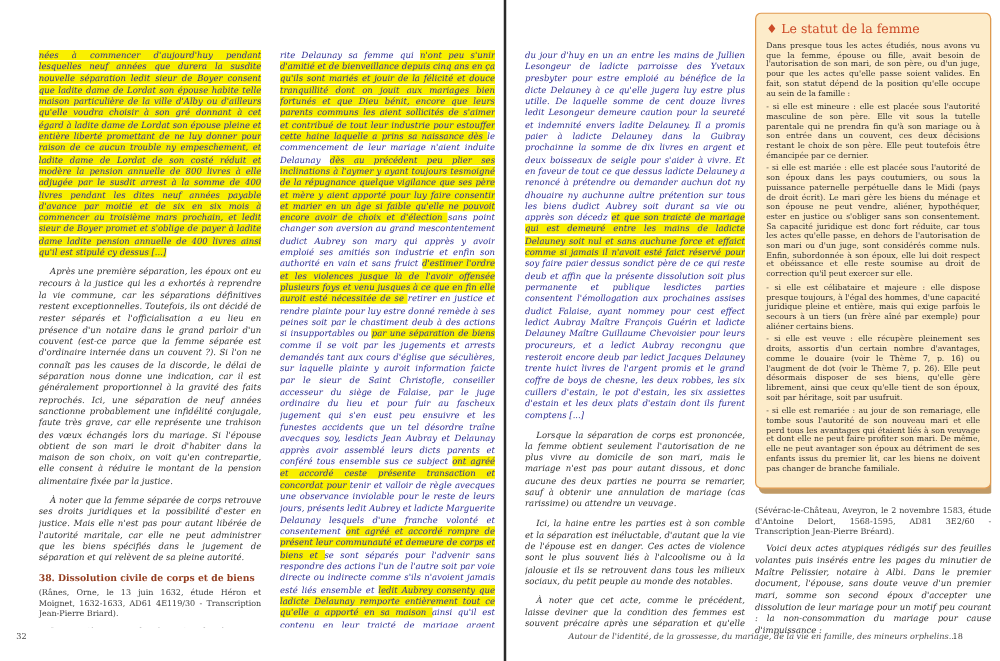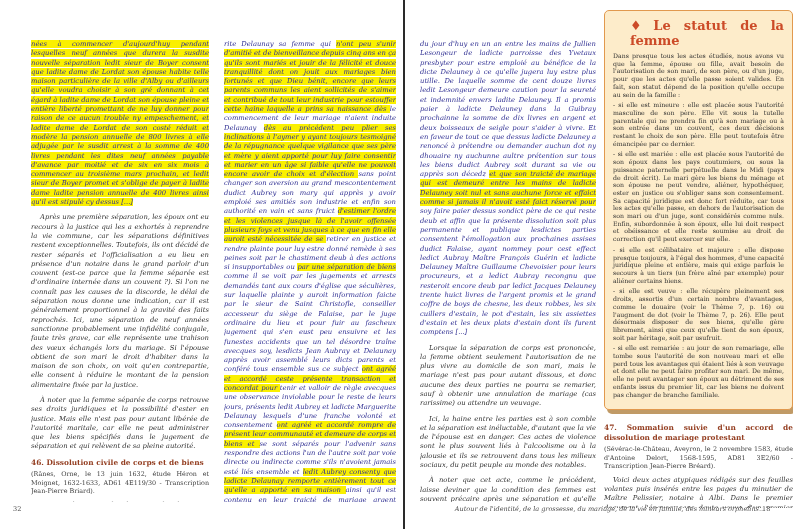--- a/index.html
+++ b/index.html
@@ -14,41 +14,41 @@
   p{margin:0 0 6px 0;}
   .body{font-size:6.8px;line-height:9.3px;color:#2f2f2f;font-style:italic;}
   .indent{text-indent:9px;}
   .quote{font-size:6.8px;line-height:9.3px;font-style:italic;color:#2d2d91;}
   .hl{background:#faf000;}
   .act-heading{font-size:7.4px;line-height:9.4px;color:#943f22;margin:4px 0 3px 0;
                font-weight:bold;}
   .source{font-size:6.4px;line-height:8.6px;color:#3c3c3c;margin:0 0 5px 0;}
   .infobox{background:#fdecca;border:1px solid #e1994e;border-radius:5px;
            box-shadow:3px 4px 0 #c09a66;padding:7px 8px 8px 8px;margin-bottom:13px;}
-  .infobox-title{font-size:13px;font-weight:bold;color:#cc4b28;margin:0 0 4px 17px;}
+  .infobox-title{font-size:10px;font-weight:normal;color:#cc4b28;margin:0 0 4px 0;}
   .diamond{margin-right:3px;color:#cc4b28;font-style:normal;}
   .boxp{font-size:6.2px;line-height:7.7px;color:#2f2f2f;margin:0 0 3px 0;text-align:justify;}
   .footer{position:absolute;top:505px;font-size:6.5px;line-height:8px;color:#4a4a4a;}
   .pn-left{left:13px;}
   .fl{left:31px;width:334px;text-align:center;}
   .fr{left:450px;width:320px;text-align:center;font-style:italic;}
   .pn-right{left:762px;}
 </style>
 </head>
 <body>
 
 <div class="spread">
 
   <div class="spine"></div>
 
   <div class="col lp1">
     <p class="quote"><span class="hl">nées à commencer d'aujourd'huy pendant lesquelles neuf années que durera la susdite nouvelle séparation ledit sieur de Boyer consent que ladite dame de Lordat son épouse habite telle maison particulière de la ville d'Alby ou d'ailleurs qu'elle voudra choisir à son gré donnant à cet égard à ladite dame de Lordat son épouse pleine et entière liberté promettant de ne luy donner pour raison de ce aucun trouble ny empeschement, et ladite dame de Lordat de son costé réduit et modère la pension annuelle de 800 livres à elle adjugée par le susdit arrest à la somme de 400 livres pendant les dites neuf années payable d'avance par moitié et de six en six mois à commencer au troisième mars prochain, et ledit sieur de Boyer promet et s'oblige de payer à ladite dame ladite pension annuelle de 400 livres ainsi qu'il est stipulé cy dessus [...]</span></p>
     <p class="body indent">Après une première séparation, les époux ont eu recours à la justice qui les a exhortés à reprendre la vie commune, car les séparations définitives restent exceptionnelles. Toutefois, ils ont décidé de rester séparés et l'officialisation a eu lieu en présence d'un notaire dans le grand parloir d'un couvent (est-ce parce que la femme séparée est d'ordinaire internée dans un couvent ?). Si l'on ne connaît pas les causes de la discorde, le délai de séparation nous donne une indication, car il est généralement proportionnel à la gravité des faits reprochés. Ici, une séparation de neuf années sanctionne probablement une infidélité conjugale, faute très grave, car elle représente une trahison des vœux échangés lors du mariage. Si l'épouse obtient de son mari le droit d'habiter dans la maison de son choix, on voit qu'en contrepartie, elle consent à réduire le montant de la pension alimentaire fixée par la justice.</p>
     <p class="body indent">À noter que la femme séparée de corps retrouve ses droits juridiques et la possibilité d'ester en justice. Mais elle n'est pas pour autant libérée de l'autorité maritale, car elle ne peut administrer que les biens spécifiés dans le jugement de séparation et qui relèvent de sa pleine autorité.</p>
-    <h3 class="act-heading">46. Dissolution civile de corps et de biens</h3>
+    <h3 class="act-heading">38. Dissolution civile de corps et de biens</h3>
     <p class="source">(Rânes, Orne, le 13 juin 1632, étude Héron et Moignet, 1632-1633, AD61 4E119/30 - Transcription Jean-Pierre Briard).</p>
     <p class="body indent">La première cause de séparation des époux est la violence conjugale et elle est presque toujours le fait des hommes sur leurs épouses, comme on le voit dans le document suivant :</p>
 
   </div>
 
   <div class="col lp2">
     <p class="quote"><span>rite Delaunay sa femme qui </span><span class="hl">n'ont peu s'unir d'amitié et de bienveillance depuis cinq ans en ça qu'ils sont mariés et jouir de la félicité et douce tranquillité dont on jouit aux mariages bien fortunés et que Dieu bénit, encore que leurs parents communs les aient sollicités de s'aimer et contribué de tout leur industrie pour estouffer cette haine laquelle a prins sa naissance dès </span><span>le commencement de leur mariage n'aient induite Delaunay </span><span class="hl">dès au précédent peu plier ses inclinations à l'aymer y ayant toujours tesmoigné de la répugnance quelque vigilance que ses père et mère y aient apporté pour luy faire consentir et marier en un âge si faible qu'elle ne pouvoit encore avoir de choix et d'élection </span><span>sans point changer son aversion au grand mescontentement dudict Aubrey son mary qui apprès y avoir emploié ses amitiés son industrie et enfin son authorité en vain et sans fruict </span><span class="hl">d'estimer l'ordre et les violences jusque là de l'avoir offensée plusieurs foys et venu jusques à ce que en fin elle auroit esté nécessitée de se </span><span>retirer en justice et rendre plainte pour luy estre donné remède à ses peines soit par le chastiment deub à des actions si insupportables ou </span><span class="hl">par une séparation de biens </span><span>comme il se voit par les jugements et arrests demandés tant aux cours d'église que séculières, sur laquelle plainte y auroit information faicte par le sieur de Saint Christofle, conseiller accesseur du siège de Falaise, par le juge ordinaire du lieu et pour fuir au fascheux jugement qui s'en eust peu ensuivre et les funestes accidents que un tel désordre traîne avecques soy, lesdicts Jean Aubray et Delaunay apprès avoir assemblé leurs dicts parents et conféré tous ensemble sus ce subject </span><span class="hl">ont agréé et accordé ceste présente transaction et concordat pour </span><span>tenir et valloir de règle avecques une observance inviolable pour le reste de leurs jours, présents ledit Aubrey et ladicte Marguerite Delaunay lesquels d'une franche volonté et consentement </span><span class="hl">ont agréé et accordé rompre de présent leur communauté et demeure de corps et biens et </span><span>se sont séparés pour l'advenir sans respondre des actions l'un de l'autre soit par voie directe ou indirecte comme s'ils n'avoient jamais esté liés ensemble et </span><span class="hl">ledit Aubrey consenty que ladicte Delaunay remporte entièrement tout ce qu'elle a apporté en sa maison </span><span>ainsi qu'il est contenu en leur traicté de mariage argent meubles morts et vifs que ses habits et chosses servante à son usage et tout ce qu'elle a de pecullien dont l'inventaire a esté arresté et mis entre les mains du sieur curé des Yvetaux aux fins d'en estre faict le livrement à ladicte Delaunay par ledict Aubrey jusques à l'entière exécution dans demain et pour la somme de 150 livres contenue audict traicté attendu que ledict Aubrey n'en a touché que 112 livres de son père, icelluy a promins de les rendre et paier sans procès</span></p>
   </div>
 
   <span class="footer pn-left">32</span>
@@ -65,21 +65,20 @@
       <p class="infobox-title">
         <span class="diamond">♦</span><span>Le statut de la femme</span>
       </p>
       <p class="boxp">Dans presque tous les actes étudiés, nous avons vu que la femme, épouse ou fille, avait besoin de l'autorisation de son mari, de son père, ou d'un juge, pour que les actes qu'elle passe soient valides. En fait, son statut dépend de la position qu'elle occupe au sein de la famille :</p>
       <p class="boxp">- si elle est mineure : elle est placée sous l'autorité masculine de son père. Elle vit sous la tutelle parentale qui ne prendra fin qu'à son mariage ou à son entrée dans un couvent, ces deux décisions restant le choix de son père. Elle peut toutefois être émancipée par ce dernier.</p>
       <p class="boxp">- si elle est mariée : elle est placée sous l'autorité de son époux dans les pays coutumiers, ou sous la puissance paternelle perpétuelle dans le Midi (pays de droit écrit). Le mari gère les biens du ménage et son épouse ne peut vendre, aliéner, hypothéquer, ester en justice ou s'obliger sans son consentement. Sa capacité juridique est donc fort réduite, car tous les actes qu'elle passe, en dehors de l'autorisation de son mari ou d'un juge, sont considérés comme nuls. Enfin, subordonnée à son époux, elle lui doit respect et obéissance et elle reste soumise au droit de correction qu'il peut exercer sur elle.</p>
       <p class="boxp">- si elle est célibataire et majeure : elle dispose presque toujours, à l'égal des hommes, d'une capacité juridique pleine et entière, mais qui exige parfois le secours à un tiers (un frère aîné par exemple) pour aliéner certains biens.</p>
       <p class="boxp">- si elle est veuve : elle récupère pleinement ses droits, assortis d'un certain nombre d'avantages, comme le douaire (voir le Thème 7, p. 16) ou l'augment de dot (voir le Thème 7, p. 26). Elle peut désormais disposer de ses biens, qu'elle gère librement, ainsi que ceux qu'elle tient de son époux, soit par héritage, soit par usufruit.</p>
       <p class="boxp">- si elle est remariée : au jour de son remariage, elle tombe sous l'autorité de son nouveau mari et elle perd tous les avantages qui étaient liés à son veuvage et dont elle ne peut faire profiter son mari. De même, elle ne peut avantager son époux au détriment de ses enfants issus du premier lit, car les biens ne doivent pas changer de branche familiale.</p>
     </div>
-    <h3 class="act-heading">47. Sommation suivie d'un accord de dissolution de mariage protestant</h3>
     <p class="source">(Sévérac-le-Château, Aveyron, le 2 novembre 1583, étude d'Antoine Delort, 1568-1595, AD81 3E2/60 - Transcription Jean-Pierre Bréard).</p>
     <p class="body indent">Voici deux actes atypiques rédigés sur des feuilles volantes puis insérés entre les pages du minutier de Maître Pelissier, notaire à Albi. Dans le premier document, l'épouse, sans doute veuve d'un premier mari, somme son second époux d'accepter une dissolution de leur mariage pour un motif peu courant : la non-consommation du mariage pour cause d'impuissance :</p>
 
   </div>
 
   <span class="footer fr">Autour de l'identité, de la grossesse, du mariage, de la vie en famille, des mineurs orphelins...</span>
   <span class="footer pn-right">18</span>
 
 </div>
 

